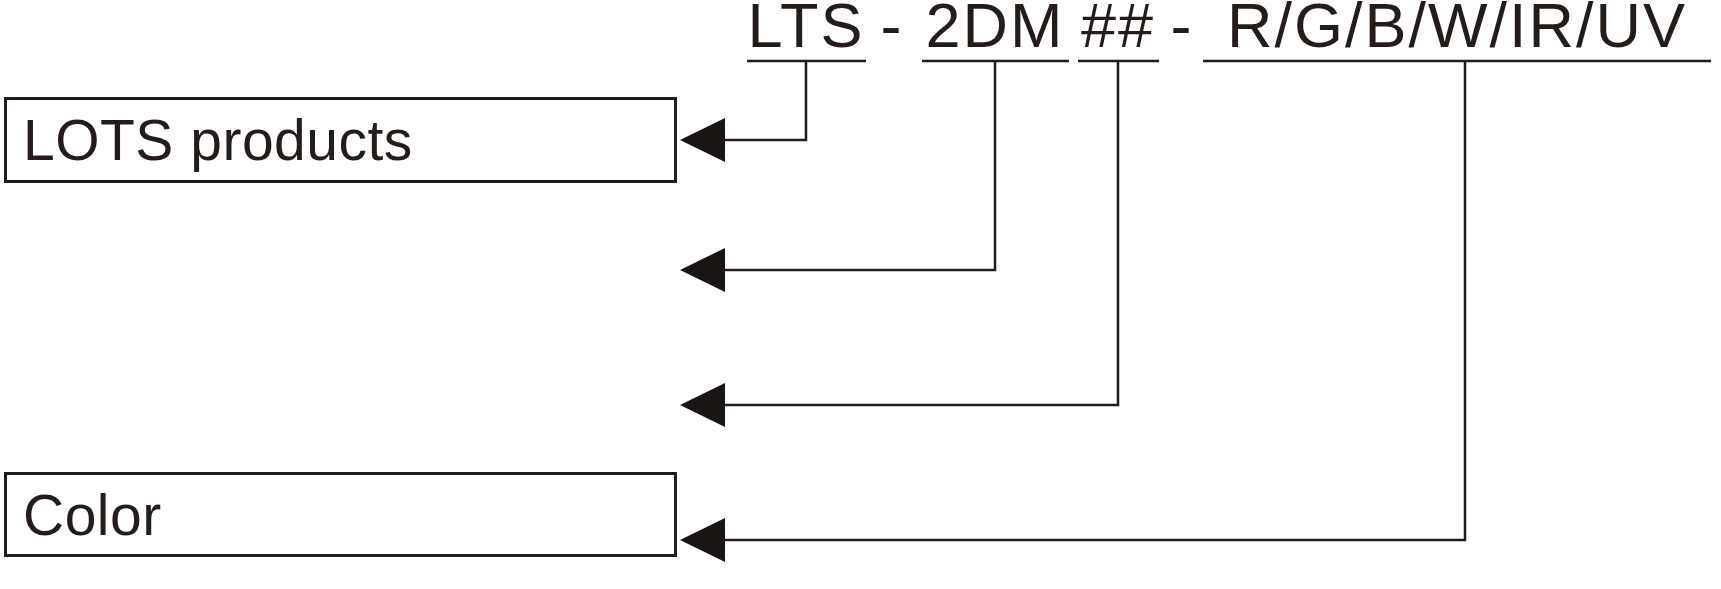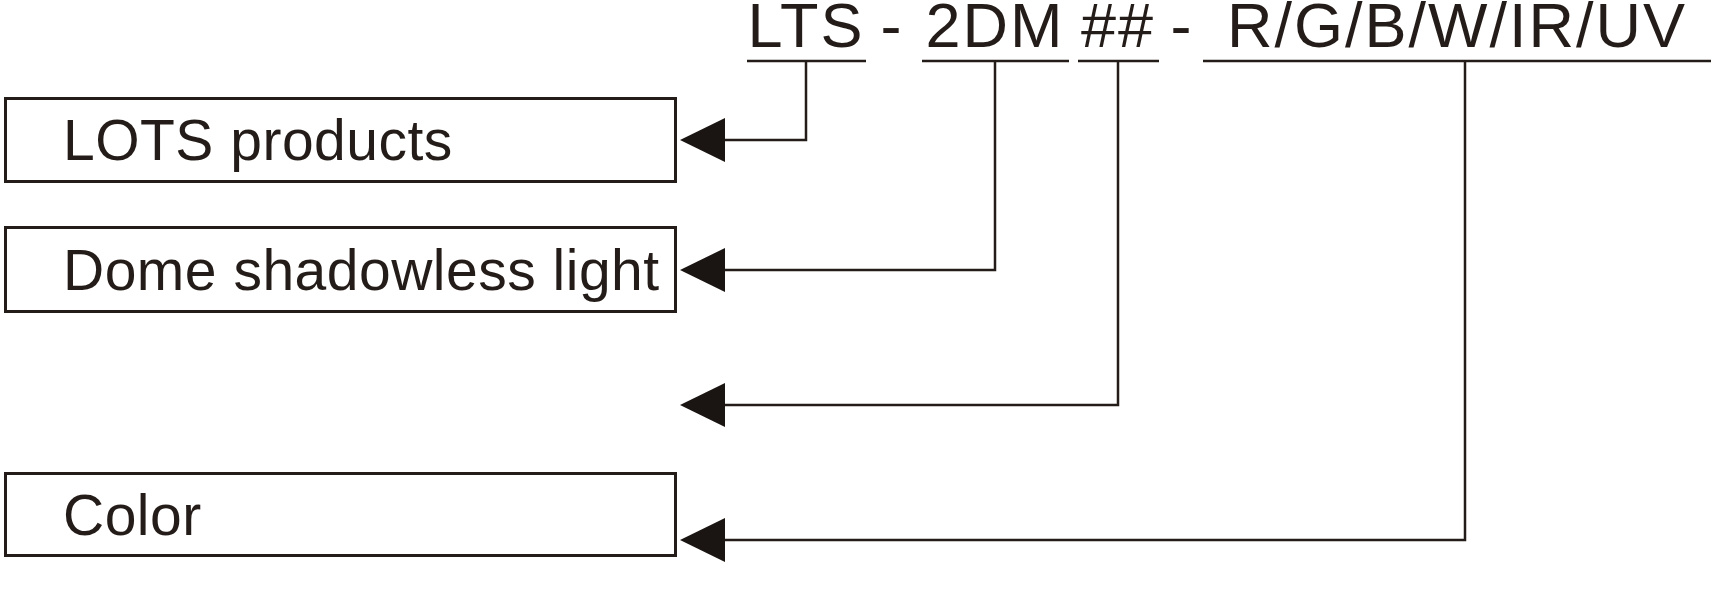--- a/index.html
+++ b/index.html
@@ -33,21 +33,21 @@
     position: absolute;
     left: 4px;
     width: 667px;
     border: 3px solid #241c18;
     background: #ffffff;
     display: flex;
     align-items: center;
     box-sizing: content-box;
   }
   .label-box span {
-    padding-left: 56px;
+    padding-left: 16px;
     font-size: 57px;
     letter-spacing: 0.5px;
     white-space: nowrap;
   }
   .box-1 { top: 97px;  height: 80px; }
   .box-2 { top: 226px; height: 81px; }
   .box-3 { top: 362px; height: 80px; }
   .box-4 { top: 472px; height: 79px; }
   
   .wires {
@@ -75,23 +75,20 @@
     <span class="code-seg" style="left:892px">-</span>
     <span class="code-seg" style="left:995px">2DM</span>
     <span class="code-seg" style="left:1118px">##</span>
     <span class="code-seg" style="left:1182px">-</span>
     <span class="code-seg" style="left:1457px">R/G/B/W/IR/UV</span>
   </div>
 
   <div class="label-box box-1">
     <span>LOTS products</span>
   </div>
-  <div class="label-box box-2">
-    <span>Dome shadowless light</span>
-  </div>
   <div class="label-box box-4">
     <span>Color</span>
   </div>
 
   <svg class="wires" width="1721" height="589" viewBox="0 0 1721 589">
 
     <line x1="747" y1="61" x2="866" y2="61" stroke-width="2.5"></line>
     <line x1="922" y1="61" x2="1069" y2="61" stroke-width="2.5"></line>
     <line x1="1078" y1="61" x2="1159" y2="61" stroke-width="2.5"></line>
     <line x1="1203" y1="61" x2="1711" y2="61" stroke-width="2.5"></line>

